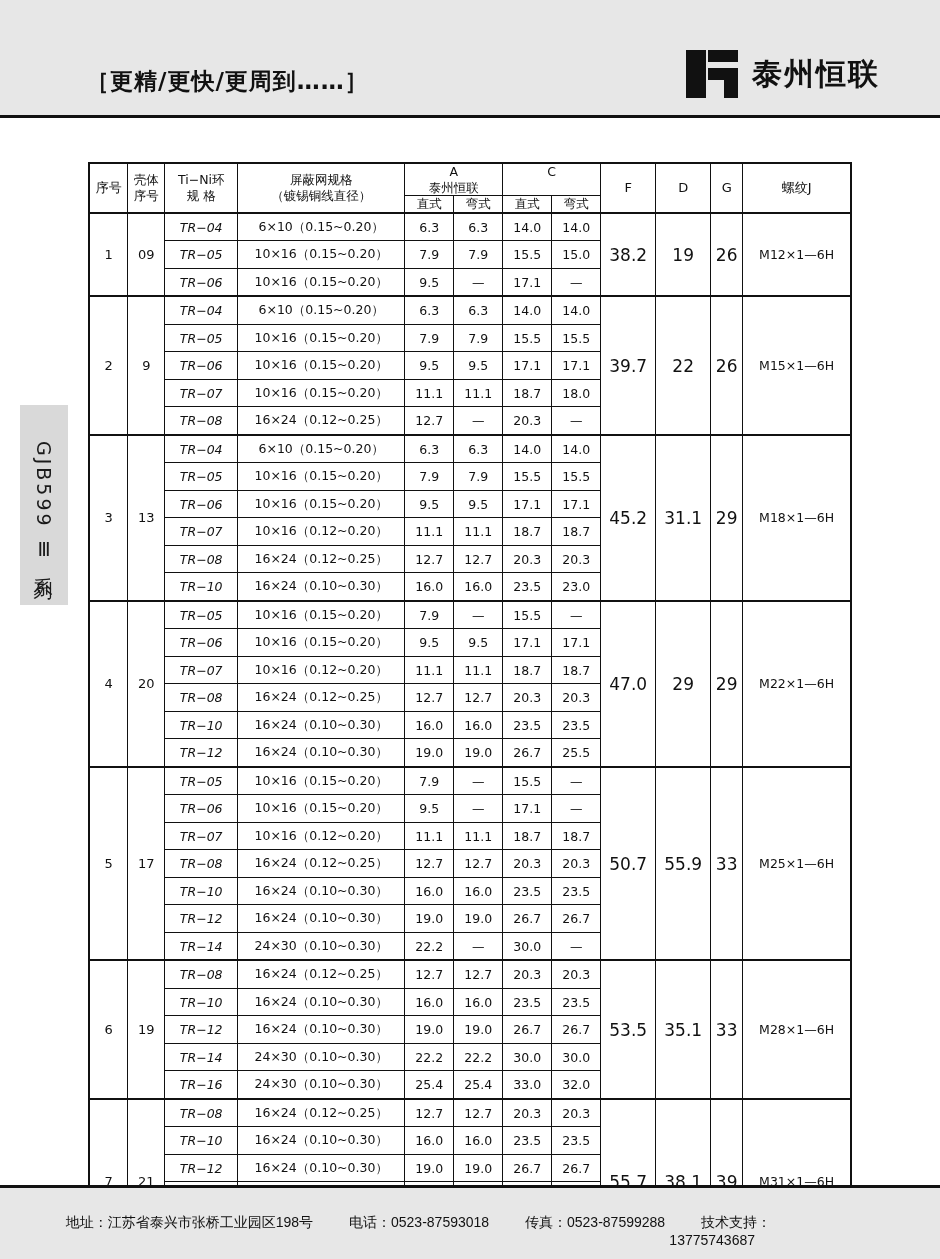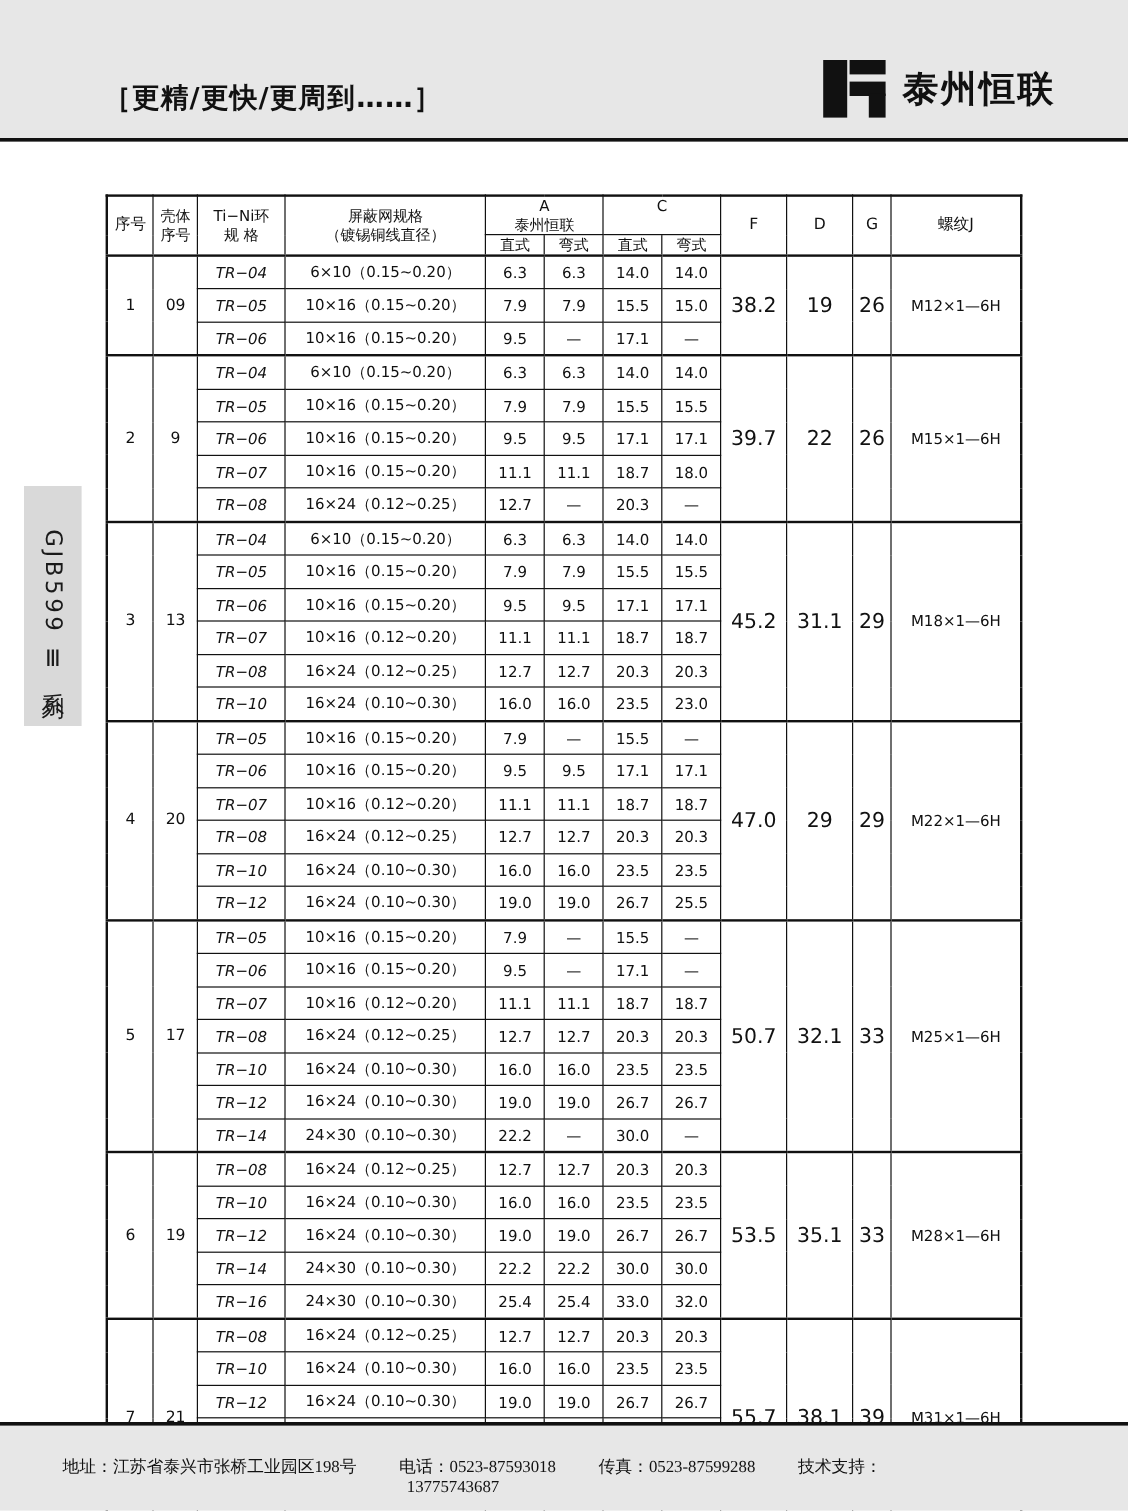--- a/index.html
+++ b/index.html
@@ -91,23 +91,23 @@
   .tbl-outer{border:2px solid #111;}
   
   .footer{
     position:absolute;left:0;bottom:0;width:940px;height:74px;
     background:#e7e7e7;
     border-top:3px solid #111;
     box-sizing:border-box;
   }
   .footer-line{
     position:absolute;left:0;top:26px;width:771px;
-    text-align:center;
+    text-align:right;
     font-size:14px;color:#111;
-    font-family:Liberation Serif, serif;
+    font-family:Liberation Sans, sans-serif;
   }
   .footer-line span{margin:0 16px;}
 </style>
 </head>
 <body>
 
 <div class="header">
   <div class="header-tagline">［更精/更快/更周到……］</div>
   <div class="logo-wrap">
     <div class="logo-mark">
@@ -349,21 +349,21 @@
         <tr class="group-start">
           <td class="num" rowspan="7">5</td>
           <td class="num" rowspan="7">17</td>
           <td class="tr">TR−05</td>
           <td class="mesh">10×16（0.15~0.20）</td>
           <td class="val">7.9</td>
           <td class="val">—</td>
           <td class="val">15.5</td>
           <td class="val">—</td>
           <td class="f" rowspan="7">50.7</td>
-          <td class="d" rowspan="7">32.1</td>
+          <td class="d" rowspan="7">55.9</td>
           <td class="g" rowspan="7">33</td>
           <td class="thread" rowspan="7">M25×1—6H</td>
         </tr>
         <tr>
           <td class="tr">TR−06</td>
           <td class="mesh">10×16（0.15~0.20）</td>
           <td class="val">9.5</td>
           <td class="val">—</td>
           <td class="val">17.1</td>
           <td class="val">—</td>

